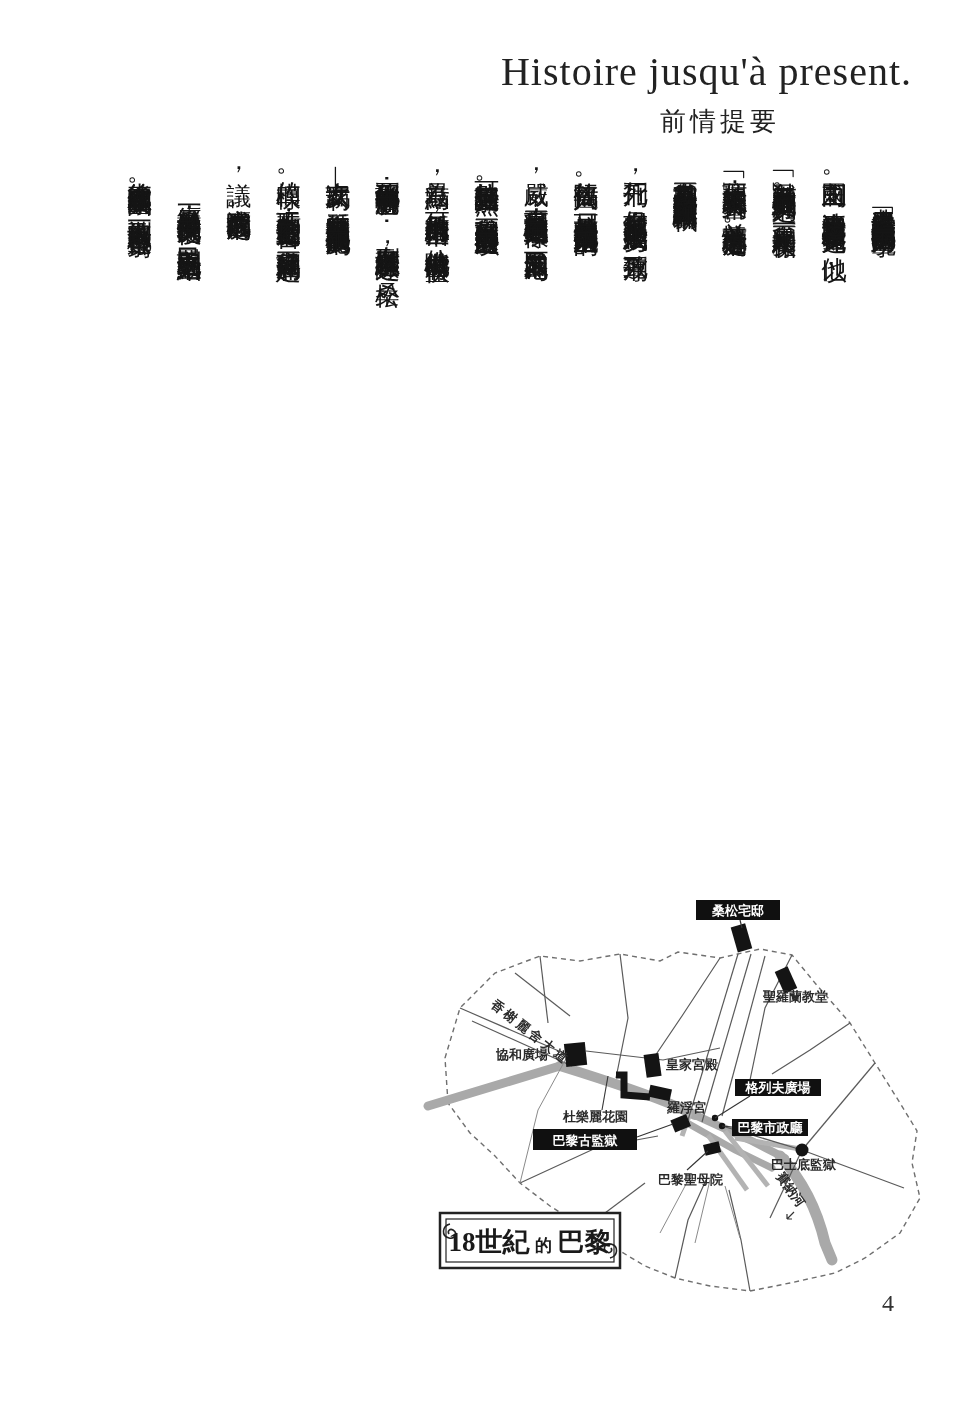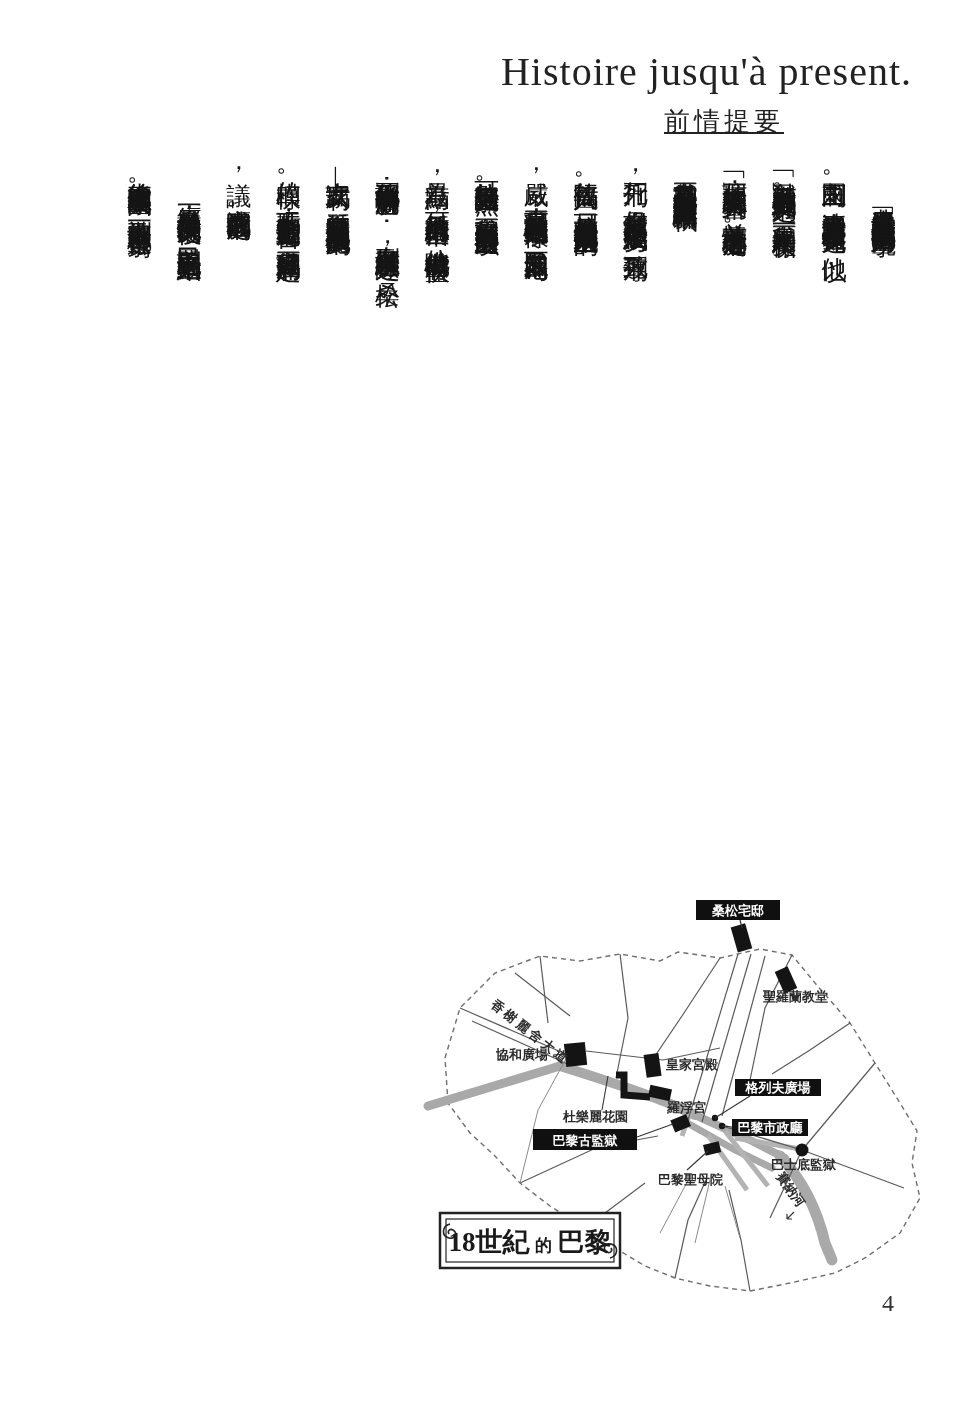--- a/index.html
+++ b/index.html
@@ -7,22 +7,22 @@
     width:980px;height:1411px;position:relative;background:#ffffff;
     font-family:"Liberation Serif","DejaVu Serif",serif;color:#1c1c1c;
     overflow:hidden;
   }
   
   .hdr-title{
     position:absolute;top:48px;right:68px;
     font-size:40px;letter-spacing:1px;color:#222;white-space:nowrap;text-align:center;
   }
   .hdr-sub{
-    position:absolute;top:104px;left:660px;width:124px;text-align:right;
-    font-size:26px;letter-spacing:4px;color:#222;text-decoration:underline;
+    position:absolute;top:104px;left:660px;width:124px;text-align:left;
+    font-size:26px;letter-spacing:4px;color:#222;
   }
   
   .story{
     position:absolute;top:162px;right:72px;height:716px;
     writing-mode:vertical-rl;
     font-size:25px;line-height:49.6px;letter-spacing:1px;
     color:#151515;
   }
   .story .col{white-space:nowrap;}
   .story .indent{text-indent:26px;}

